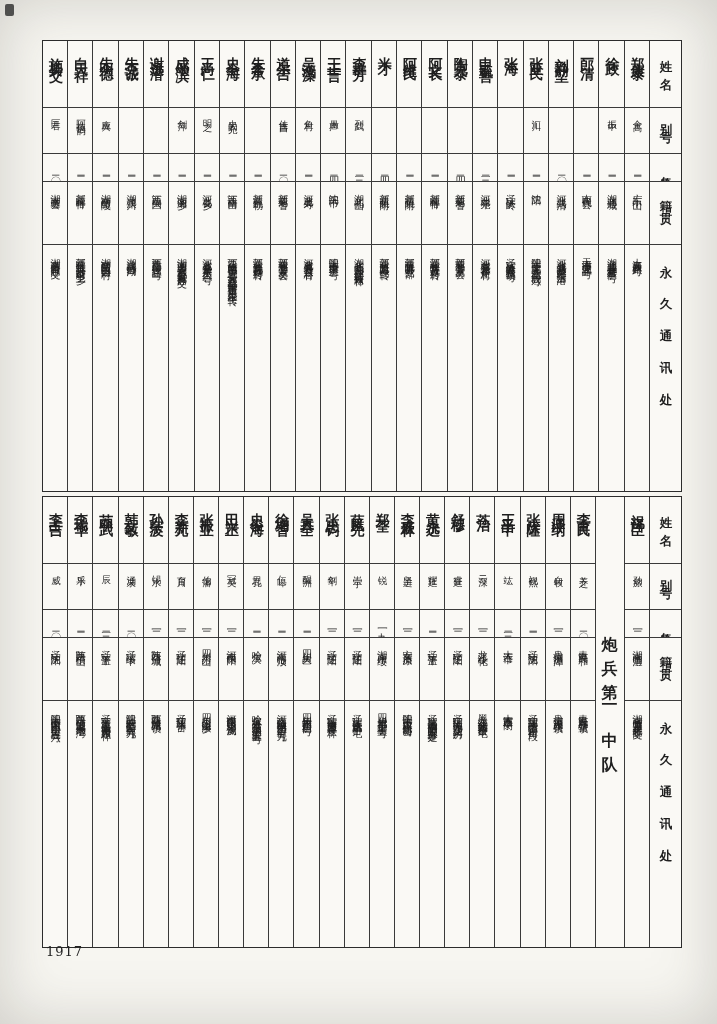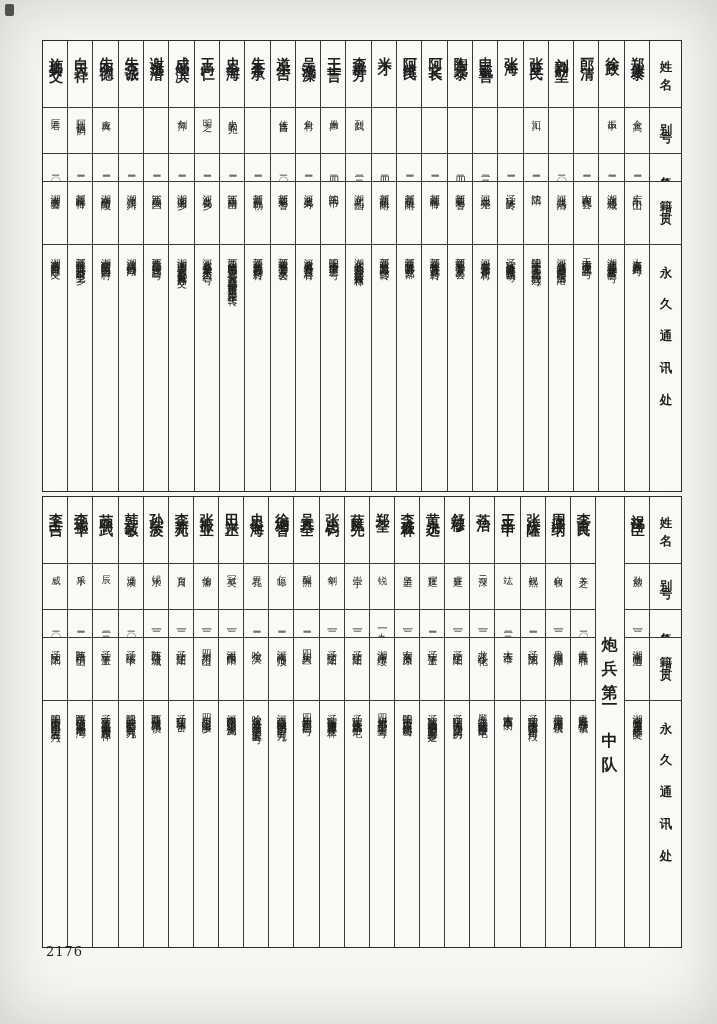--- a/index.html
+++ b/index.html
@@ -922,14 +922,14 @@
           <span class="vt">二〇</span>
         </div>
         <div class="cell native">
           <span class="vt">辽宁沈阳</span>
         </div>
         <div class="cell addr">
           <span class="vt">沈阳市山西区小西街二段三六号</span>
         </div>
       </div>
     </div>
-  <div class="page-number">2176</div>
+  <div class="page-number">1917</div>
 </div>
 
 </body></html>

